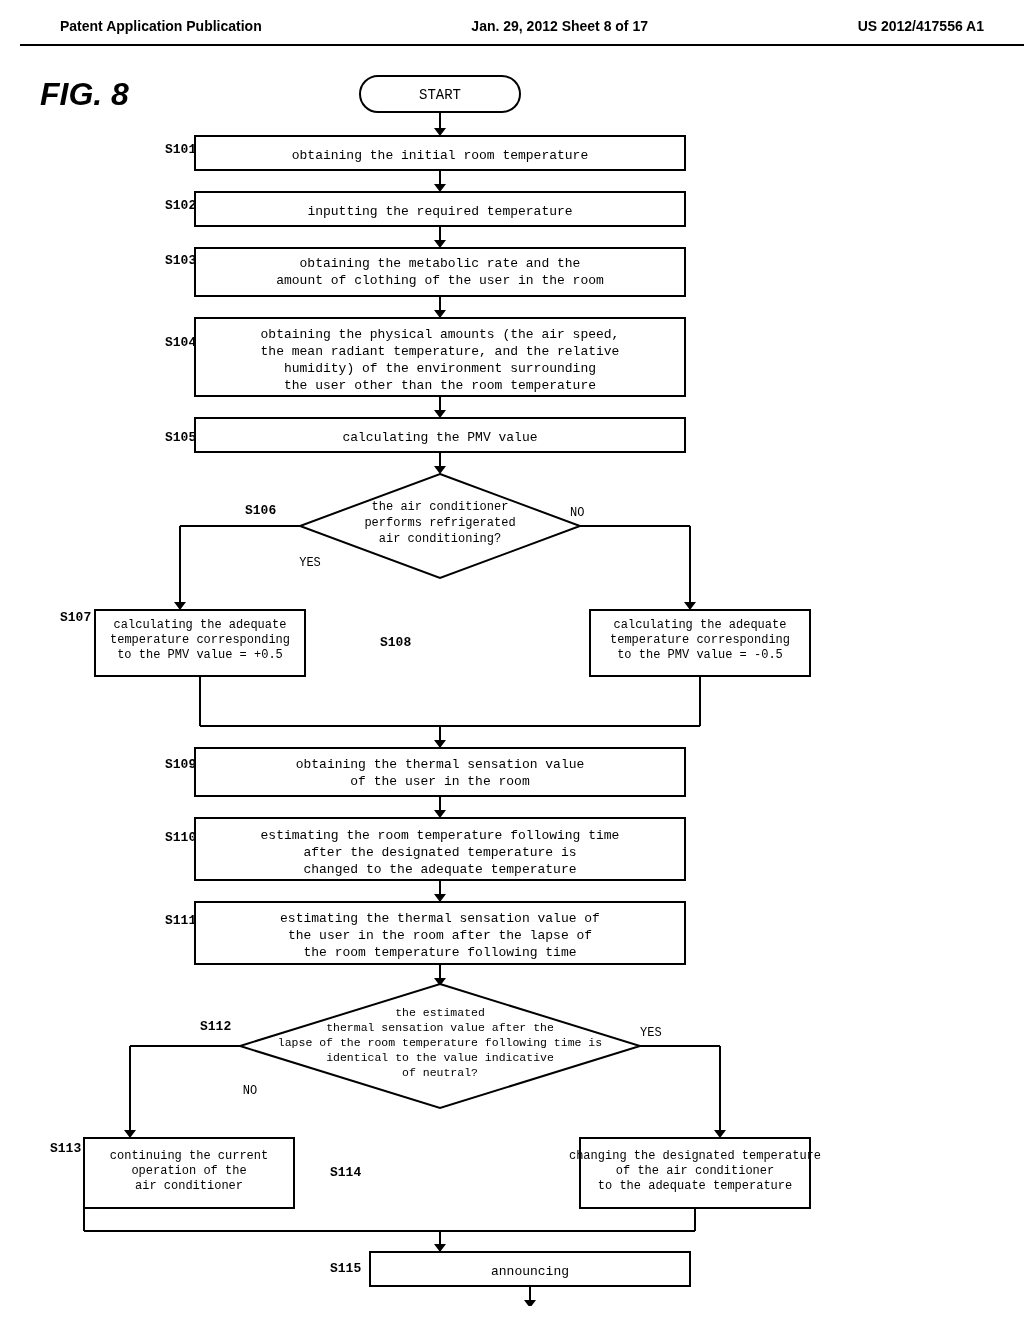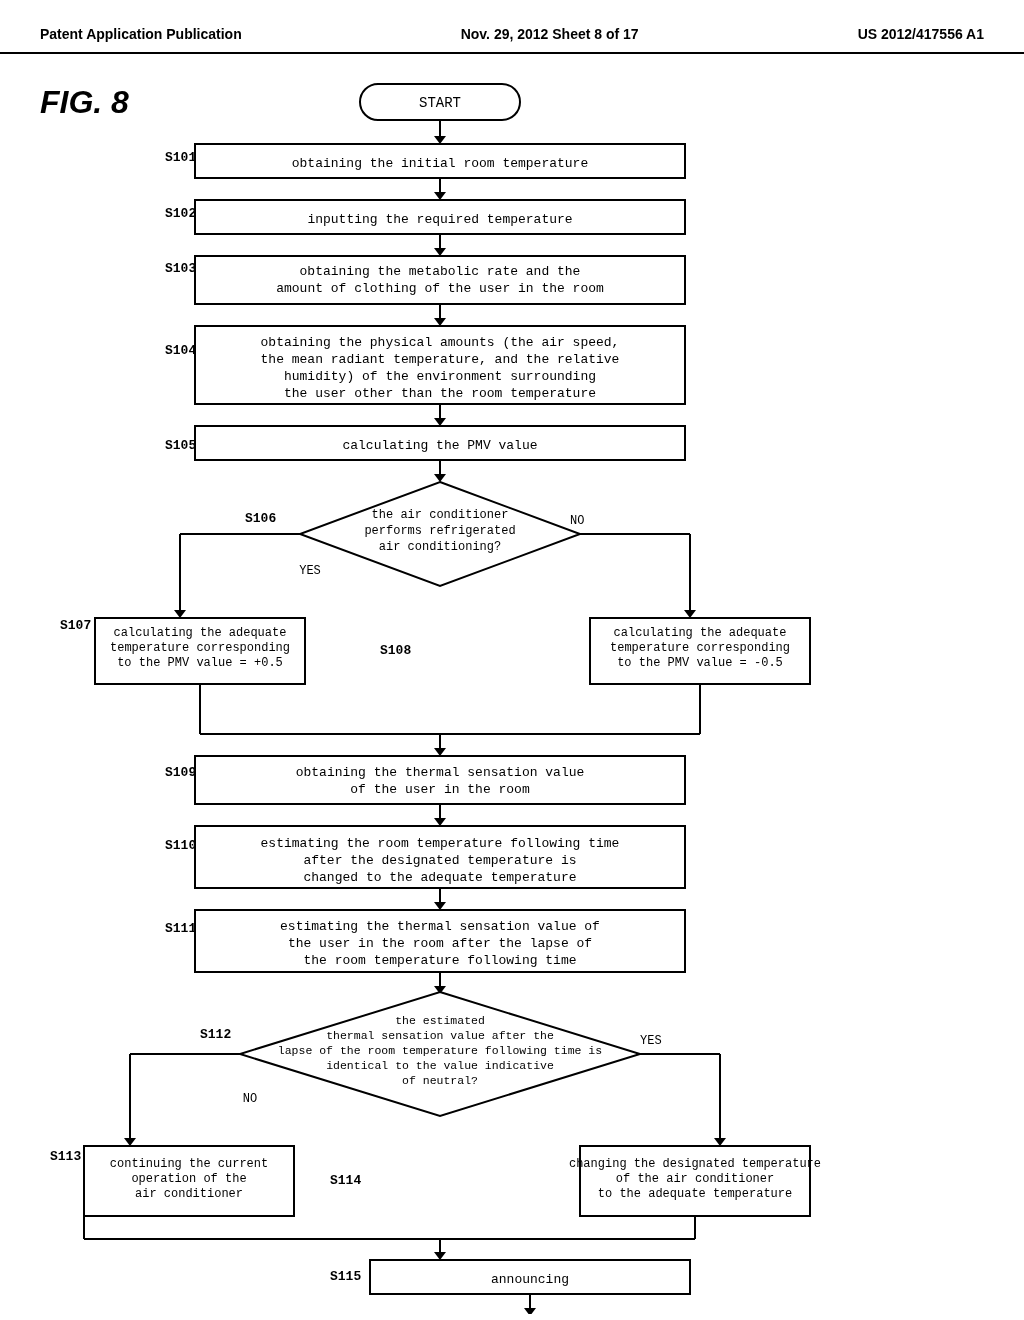--- a/index.html
+++ b/index.html
@@ -9,25 +9,26 @@
       width: 1024px;
       min-height: 1320px;
       position: relative;
       overflow-x: hidden;
     }
 
     .page-header {
       display: flex;
       justify-content: space-between;
       align-items: center;
-      padding: 26px 40px 10px 40px;
+      padding: 18px 40px 10px 40px;
       border-bottom: 2px solid #000;
       font-size: 14px;
       font-weight: bold;
       font-family: Arial, sans-serif;
+      margin-left: 20px;
     }
 
     .diagram-area {
       padding: 20px 40px 30px 56px;
       position: relative;
     }
 
     .fig-label {
       font-size: 32px;
       font-style: italic;
@@ -45,21 +46,21 @@
       left: 0;
       width: 1024px;
       pointer-events: none;
     }
   </style>
 </head>
 <body>
 
 <div class="page-header">
   <span>Patent Application Publication</span>
-  <span>Nov. 29, 2012   Sheet 8 of 17</span>
+  <span>Jan. 29, 2012   Sheet 8 of 17</span>
   <span>US 2012/417556 A1</span>
 </div>
 
 <div class="diagram-area">
   <div class="fig-label">FIG. 8</div>
 
   <svg id="svg-overlay" width="1024" height="1260" xmlns="http://www.w3.org/2000/svg" style="font-family:'Courier New',Courier,monospace;">
 
     <rect x="360" y="30" width="160" height="36" rx="18" ry="18" fill="white" stroke="black" stroke-width="2"></rect>
     <text x="440" y="53" text-anchor="middle" font-size="14">START</text>

